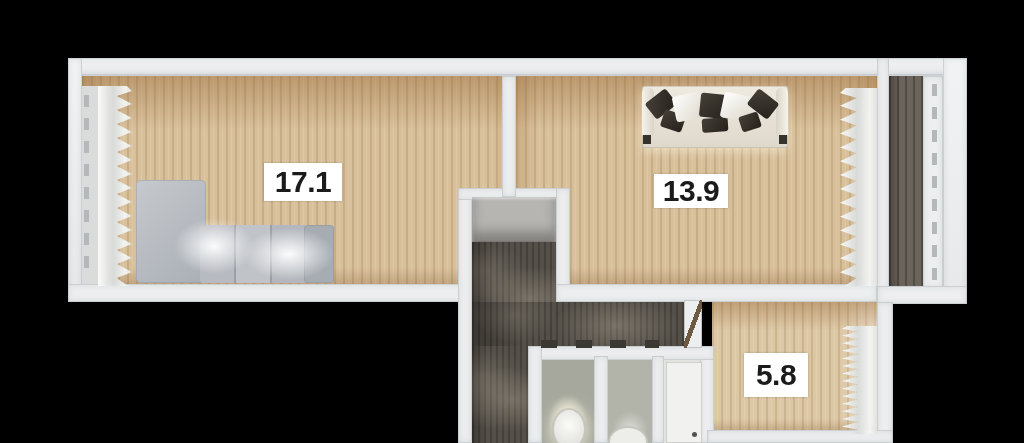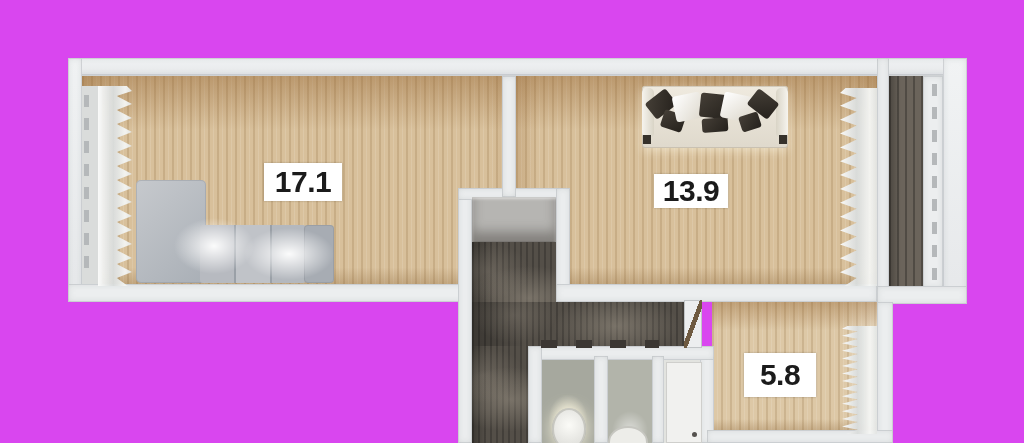--- a/index.html
+++ b/index.html
@@ -1,17 +1,17 @@
 <!DOCTYPE html>
 <html><head>
 <meta charset="utf-8">
 <style>
   html,body{margin:0;padding:0;}
   body{font-family:"Liberation Sans",sans-serif;background:#8f908e;}
-  #stage{position:relative;width:1024px;height:443px;overflow:hidden;background:#d946ef;}
+  #stage{position:relative;width:1024px;height:443px;overflow:hidden;background:#000000;}
   #stage *{position:absolute;box-sizing:border-box;}
 
   
   .wall{background:#eceeef;box-shadow:inset 0 0 0 1px rgba(150,155,160,.28), inset 0 0 6px rgba(160,165,170,.35);z-index:10;}
   .wall.outer{background:linear-gradient(180deg,#f1f3f4,#e6e8ea);}
 
   
   .wood{
     background-color:#d8c09b;
     background-image:
@@ -174,18 +174,18 @@
   <div class="curtain zz-right" style="left:98px;top:86px;width:34px;height:200px;"></div>
   <div class="curtain zz-left" style="left:840px;top:88px;width:37px;height:198px;"></div>
   <div class="curtain zz-left" style="left:842px;top:326px;width:35px;height:108px;"></div>
 
   <div class="area-label" style="left:264px;top:163px;width:78px;height:38px;">
     <span>17.1</span>
   </div>
   <div class="area-label" style="left:654px;top:174px;width:74px;height:34px;">
     <span>13.9</span>
   </div>
-  <div class="area-label" style="left:744px;top:353px;width:72px;height:44px;text-decoration:underline;">
+  <div class="area-label" style="left:744px;top:353px;width:64px;height:44px;text-decoration:underline;">
     <span>5.8</span>
   </div>
 
 
 </div>
 
 </body></html>

